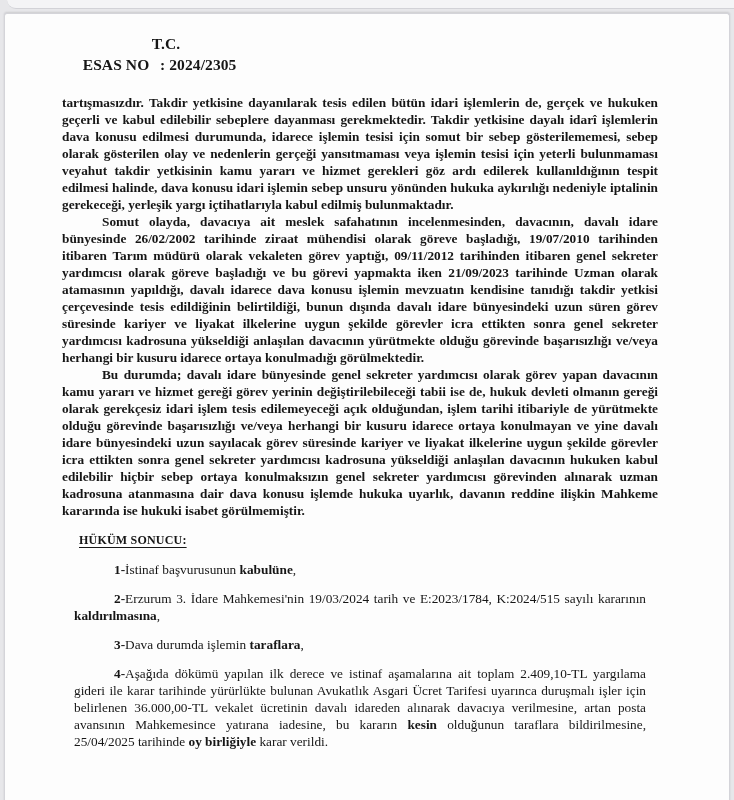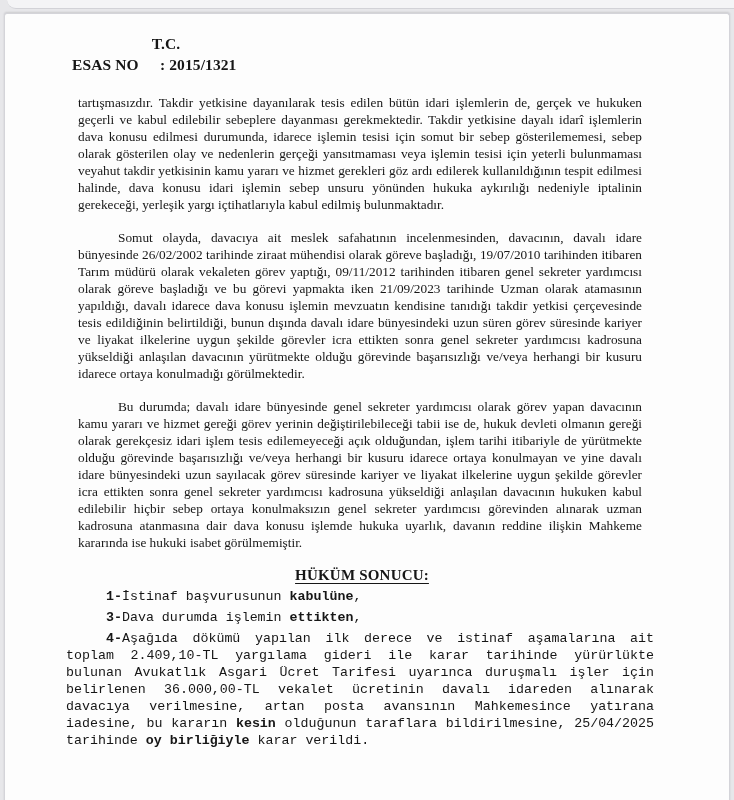--- a/index.html
+++ b/index.html
@@ -45,67 +45,68 @@
   .court-header {
     margin-left: 10px;
     width: 188px;
     font-weight: bold;
     font-size: 15.5px;
     line-height: 21px;
     letter-spacing: 0.1px;
   }
   .court-line { text-align: center; white-space: nowrap; }
   .case-row { text-align: left; white-space: nowrap; }
-  .case-label { display: inline-block; width: 88px; }
+  .case-label { display: inline-block; width: 88px; text-align: center; }
   .decision-body {
     margin-top: 19px;
     font-size: 13.3px;
     line-height: 17px;
     text-align: justify;
   }
-  .para { margin: 16px; }
+  .para { margin: 0; font-weight: bold; }
   .para.indent { text-indent: 40px; }
   .ruling-heading {
-    margin: 13px 0 3px 4px;
-    font-size: 15px;
+    margin: 13px 0 3px 17px;
+    font-size: 12px;
     font-weight: bold;
     text-decoration: underline;
     text-underline-offset: 3px;
-    text-align: center;
+    text-align: left;
     text-indent: 0;
     letter-spacing: 0.2px;
   }
-  .ruling-item { margin: 4px; text-indent: 40px; font-family: Liberation Mono, monospace; }
+  .ruling-item { margin: 12px; text-indent: 40px; }
   b { font-weight: bold; }
 </style>
 </head>
 <body>
 
 <div class="viewport">
   <div class="prev-page-edge"></div>
 
   <div class="page">
     <header class="court-header">
       <div>
           <div class="court-line">T.C.</div>
         </div>
       <div>
-          <div class="case-row"><span class="case-label">ESAS NO</span><span class="case-value">: 2015/1321</span></div>
+          <div class="case-row"><span class="case-label">ESAS NO</span><span class="case-value">: 2024/2305</span></div>
         </div>
     </header>
 
     <main class="decision-body">
       <div>
           <p class="para"><span>tartışmasızdır. Takdir yetkisine dayanılarak tesis edilen bütün idari işlemlerin de, gerçek ve hukuken geçerli ve kabul edilebilir sebeplere dayanması gerekmektedir. Takdir yetkisine dayalı idarî işlemlerin dava konusu edilmesi durumunda, idarece işlemin tesisi için somut bir sebep gösterilememesi, sebep olarak gösterilen olay ve nedenlerin gerçeği yansıtmaması veya işlemin tesisi için yeterli bulunmaması veyahut takdir yetkisinin kamu yararı ve hizmet gerekleri göz ardı edilerek kullanıldığının tespit edilmesi halinde, dava konusu idari işlemin sebep unsuru yönünden hukuka aykırılığı nedeniyle iptalinin gerekeceği, yerleşik yargı içtihatlarıyla kabul edilmiş bulunmaktadır.</span></p>
           <p class="para indent"><span>Somut olayda, davacıya ait meslek safahatının incelenmesinden, davacının, davalı idare bünyesinde 26/02/2002 tarihinde ziraat mühendisi olarak göreve başladığı, 19/07/2010 tarihinden itibaren Tarım müdürü olarak vekaleten görev yaptığı, 09/11/2012 tarihinden itibaren genel sekreter yardımcısı olarak göreve başladığı ve bu görevi yapmakta iken 21/09/2023 tarihinde Uzman olarak atamasının yapıldığı, davalı idarece dava konusu işlemin mevzuatın kendisine tanıdığı takdir yetkisi çerçevesinde tesis edildiğinin belirtildiği, bunun dışında davalı idare bünyesindeki uzun süren görev süresinde kariyer ve liyakat ilkelerine uygun şekilde görevler icra ettikten sonra genel sekreter yardımcısı kadrosuna yükseldiği anlaşılan davacının yürütmekte olduğu görevinde başarısızlığı ve/veya herhangi bir kusuru idarece ortaya konulmadığı görülmektedir.</span></p>
           <p class="para indent"><span>Bu durumda; davalı idare bünyesinde genel sekreter yardımcısı olarak görev yapan davacının kamu yararı ve hizmet gereği görev yerinin değiştirilebileceği tabii ise de, hukuk devleti olmanın gereği olarak gerekçesiz idari işlem tesis edilemeyeceği açık olduğundan, işlem tarihi itibariyle de yürütmekte olduğu görevinde başarısızlığı ve/veya herhangi bir kusuru idarece ortaya konulmayan ve yine davalı idare bünyesindeki uzun sayılacak görev süresinde kariyer ve liyakat ilkelerine uygun şekilde görevler icra ettikten sonra genel sekreter yardımcısı kadrosuna yükseldiği anlaşılan davacının hukuken kabul edilebilir hiçbir sebep ortaya konulmaksızın genel sekreter yardımcısı görevinden alınarak uzman kadrosuna atanmasına dair dava konusu işlemde hukuka uyarlık, davanın reddine ilişkin Mahkeme kararında ise hukuki isabet görülmemiştir.</span></p>
         </div>
 
       <h2 class="ruling-heading">HÜKÜM SONUCU:</h2>
 
       <div>
           <p class="ruling-item"><b>1-</b><span>İstinaf başvurusunun </span><b>kabulüne</b><span>,</span></p>
-          <p class="ruling-item"><b>3-</b><span>Dava durumda işlemin </span><b>ettikten</b><span>,</span></p>
+          <p class="ruling-item"><b>2-</b><span>Erzurum 3. İdare Mahkemesi'nin 19/03/2024 tarih ve E:2023/1784, K:2024/515 sayılı kararının </span><b>kaldırılmasına</b><span>,</span></p>
+          <p class="ruling-item"><b>3-</b><span>Dava durumda işlemin </span><b>taraflara</b><span>,</span></p>
           <p class="ruling-item"><b>4-</b><span>Aşağıda dökümü yapılan ilk derece ve istinaf aşamalarına ait toplam 2.409,10-TL yargılama gideri ile karar tarihinde yürürlükte bulunan Avukatlık Asgari Ücret Tarifesi uyarınca duruşmalı işler için belirlenen 36.000,00-TL vekalet ücretinin davalı idareden alınarak davacıya verilmesine, artan posta avansının Mahkemesince yatırana iadesine, bu kararın </span><b>kesin</b><span> olduğunun taraflara bildirilmesine, 25/04/2025 tarihinde </span><b>oy birliğiyle</b><span> karar verildi.</span></p>
         </div>
     </main>
   </div>
 </div>
 
 </body></html>

